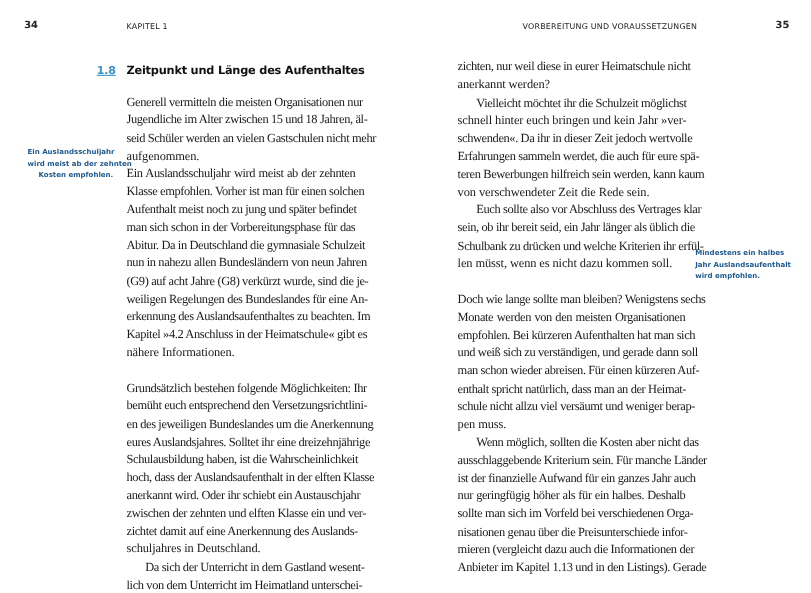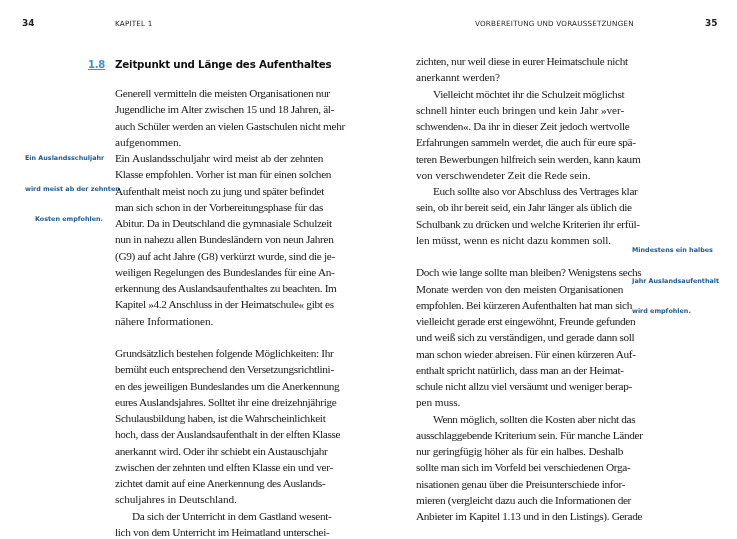--- a/index.html
+++ b/index.html
@@ -7,39 +7,39 @@
   .runhead { position:absolute; top:19px; font-family:"DejaVu Sans", sans-serif; font-size:7.2px; letter-spacing:0.2px; color:#222; }
   .pgnum { position:absolute; top:18px; font-family:"DejaVu Sans", sans-serif; font-weight:bold; font-size:9px; color:#222; }
   .sechead { position:absolute; top:58px; left:88px; font-family:"DejaVu Sans", sans-serif; font-weight:bold; font-size:10.3px; color:#111; white-space:nowrap; letter-spacing:-0.2px; }
   .sechead .num { color:#3a94c8; display:inline-block; width:27px; font-size:10px;text-decoration:underline; }
   .col { position:absolute; font-family:"Liberation Serif", serif; font-size:11.3px; line-height:16.25px; text-align:justify; letter-spacing:-0.1px; }
   .col .line { display:block; height:16.25px; white-space:nowrap; text-align-last:justify; overflow:visible; }
   .col .line.last { text-align-last:left; }
   .col .line.ind { padding-left:17px; }
   .col .gap { display:block; height:16.25px; }
   .note { position:absolute; font-family:"DejaVu Sans", sans-serif; font-weight:bold; font-size:6.4px; line-height:10.6px; color:#1f5a8e; }
-  .note span { display:block; white-space:nowrap;margin-top:20px; }
+  .note span { display:block; white-space:nowrap; }
 </style>
 </head>
 <body>
 
 <div class="pgnum" style="left:22px;">34</div>
 <div class="runhead" style="left:115px;">KAPITEL 1</div>
 <div class="sechead">
   <span class="num">1.8</span><span>Zeitpunkt und Länge des Aufenthaltes</span>
 </div>
 <div class="note" style="left:25px; top:133px; text-align:right; width:78px;">
   <span>Ein Auslandsschuljahr</span>
   <span>wird meist ab der zehnten</span>
   <span>Kosten empfohlen.</span>
 </div>
 <div class="col" id="colL" style="left:115px; top:85px; width:208px;">
     <span class="line" style="letter-spacing: -0.35px;">Generell vermitteln die meisten Organisationen nur</span>
     <span class="line" style="letter-spacing: -0.35px;">Jugendliche im Alter zwischen 15 und 18 Jahren, äl-</span>
-    <span class="line" style="letter-spacing: -0.35px;">auch Schüler werden an vielen Gastschulen nicht mehr</span>
+    <span class="line" style="letter-spacing: -0.35px;">seid Schüler werden an vielen Gastschulen nicht mehr</span>
     <span class="line last">aufgenommen.</span>
     <span class="line" style="letter-spacing: -0.35px;">Ein Auslandsschuljahr wird meist ab der zehnten</span>
     <span class="line" style="letter-spacing: -0.35px;">Klasse empfohlen. Vorher ist man für einen solchen</span>
     <span class="line" style="letter-spacing: -0.35px;">Aufenthalt meist noch zu jung und später befindet</span>
     <span class="line" style="letter-spacing: -0.35px;">man sich schon in der Vorbereitungsphase für das</span>
     <span class="line" style="letter-spacing: -0.35px;">Abitur. Da in Deutschland die gymnasiale Schulzeit</span>
     <span class="line" style="letter-spacing: -0.35px;">nun in nahezu allen Bundesländern von neun Jahren</span>
     <span class="line" style="letter-spacing: -0.35px;">(G9) auf acht Jahre (G8) verkürzt wurde, sind die je-</span>
     <span class="line" style="letter-spacing: -0.35px;">weiligen Regelungen des Bundeslandes für eine An-</span>
     <span class="line" style="letter-spacing: -0.35px;">erkennung des Auslandsaufenthaltes zu beachten. Im</span>
@@ -77,26 +77,26 @@
     <span class="line" style="letter-spacing: -0.35px;">teren Bewerbungen hilfreich sein werden, kann kaum</span>
     <span class="line last">von verschwendeter Zeit die Rede sein.</span>
     <span class="line ind" style="letter-spacing: -0.35px;">Euch sollte also vor Abschluss des Vertrages klar</span>
     <span class="line" style="letter-spacing: -0.35px;">sein, ob ihr bereit seid, ein Jahr länger als üblich die</span>
     <span class="line" style="letter-spacing: -0.35px;">Schulbank zu drücken und welche Kriterien ihr erfül-</span>
     <span class="line last">len müsst, wenn es nicht dazu kommen soll.</span>
     <span class="gap"></span>
     <span class="line" style="letter-spacing: -0.35px;">Doch wie lange sollte man bleiben? Wenigstens sechs</span>
     <span class="line" style="letter-spacing: -0.35px;">Monate werden von den meisten Organisationen</span>
     <span class="line" style="letter-spacing: -0.35px;">empfohlen. Bei kürzeren Aufenthalten hat man sich</span>
-    <span class="line" style="letter-spacing: -0.35px;">vielleicht gerade erst eingewöhnt, Freunde gefunden</span>
     <span class="line" style="letter-spacing: -0.35px;">und weiß sich zu verständigen, und gerade dann soll</span>
     <span class="line" style="letter-spacing: -0.35px;">man schon wieder abreisen. Für einen kürzeren Auf-</span>
     <span class="line" style="letter-spacing: -0.35px;">enthalt spricht natürlich, dass man an der Heimat-</span>
     <span class="line" style="letter-spacing: -0.35px;">schule nicht allzu viel versäumt und weniger berap-</span>
     <span class="line last">pen muss.</span>
     <span class="line ind" style="letter-spacing: -0.35px;">Wenn möglich, sollten die Kosten aber nicht das</span>
     <span class="line" style="letter-spacing: -0.35px;">ausschlaggebende Kriterium sein. Für manche Länder</span>
+    <span class="line" style="letter-spacing: -0.35px;">ist der finanzielle Aufwand für ein ganzes Jahr auch</span>
     <span class="line" style="letter-spacing: -0.35px;">nur geringfügig höher als für ein halbes. Deshalb</span>
     <span class="line" style="letter-spacing: -0.35px;">sollte man sich im Vorfeld bei verschiedenen Orga-</span>
     <span class="line" style="letter-spacing: -0.35px;">nisationen genau über die Preisunterschiede infor-</span>
     <span class="line" style="letter-spacing: -0.35px;">mieren (vergleicht dazu auch die Informationen der</span>
     <span class="line" style="letter-spacing: -0.35px;">Anbieter im Kapitel 1.13 und in den Listings). Gerade</span>
   </div>
 
 </body></html>

